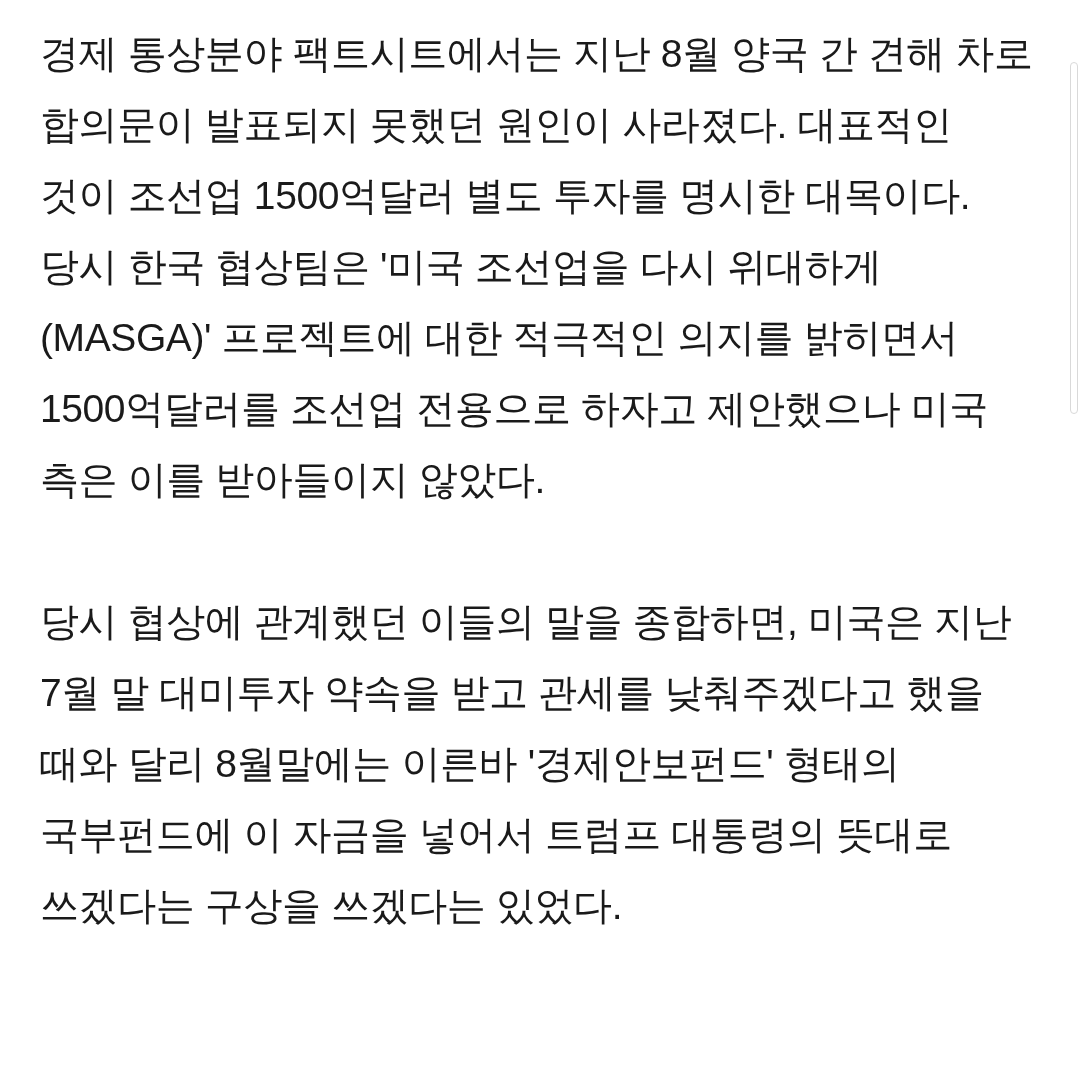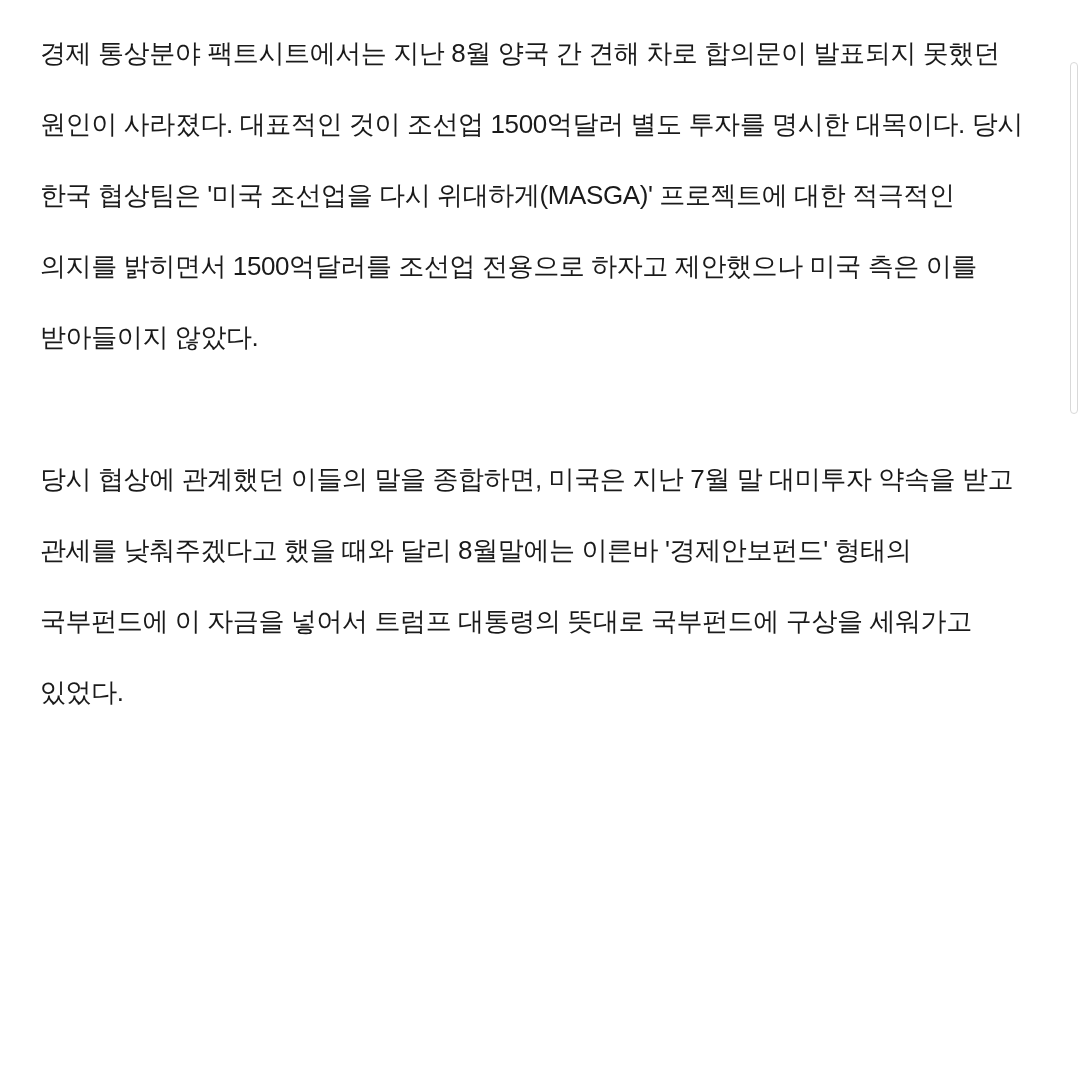--- a/index.html
+++ b/index.html
@@ -22,21 +22,21 @@
     top: 0;
     width: 1080px;
     height: 1066px;
     box-sizing: border-box;
     padding: 18px 44px 0 40px;
   }
 
   .paragraph {
     margin: 0 0 0 0;
     color: #1a1a1a;
-    font-size: 26px;
+    font-size: 39px;
     line-height: 71px;
     letter-spacing: -0.4px;
     word-break: keep-all;
     white-space: pre-wrap;
   }
 
   .para-gap {
     height: 71px;
   }
 
@@ -60,18 +60,18 @@
     border: 1px solid #d9d9d9;
     box-sizing: border-box;
   }
 </style>
 </head>
 <body>
 
 <div id="article-body">
   <p class="paragraph">경제 통상분야 팩트시트에서는 지난 8월 양국 간 견해 차로 합의문이 발표되지 못했던 원인이 사라졌다. 대표적인 것이 조선업 1500억달러 별도 투자를 명시한 대목이다. 당시 한국 협상팀은 '미국 조선업을 다시 위대하게(MASGA)' 프로젝트에 대한 적극적인 의지를 밝히면서 1500억달러를 조선업 전용으로 하자고 제안했으나 미국 측은 이를 받아들이지 않았다.</p>
   <div class="para-gap"></div>
-  <p class="paragraph">당시 협상에 관계했던 이들의 말을 종합하면, 미국은 지난 7월 말 대미투자 약속을 받고 관세를 낮춰주겠다고 했을 때와 달리 8월말에는 이른바 '경제안보펀드' 형태의 국부펀드에 이 자금을 넣어서 트럼프 대통령의 뜻대로 국부펀드에 구상을 세워가고 있었다.</p>
+  <p class="paragraph">당시 협상에 관계했던 이들의 말을 종합하면, 미국은 지난 7월 말 대미투자 약속을 받고 관세를 낮춰주겠다고 했을 때와 달리 8월말에는 이른바 '경제안보펀드' 형태의 국부펀드에 이 자금을 넣어서 트럼프 대통령의 뜻대로 쓰겠다는 구상을 쓰겠다는 있었다.</p>
 </div>
 
 <div id="scrollbar-track">
   <div id="scrollbar-thumb"></div>
 </div>
 
 </body></html>

